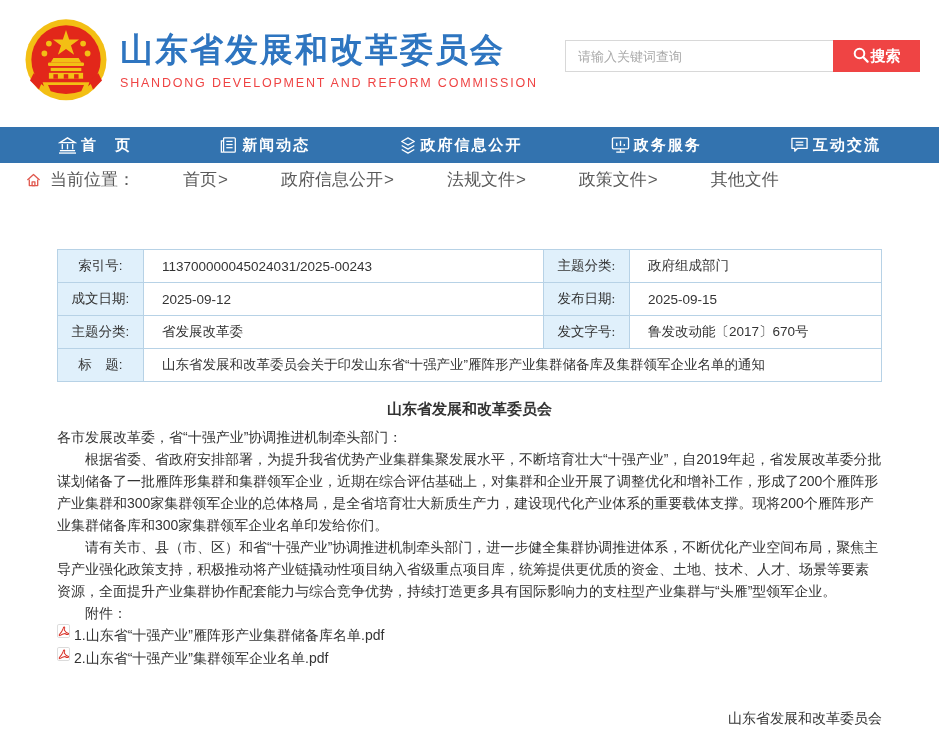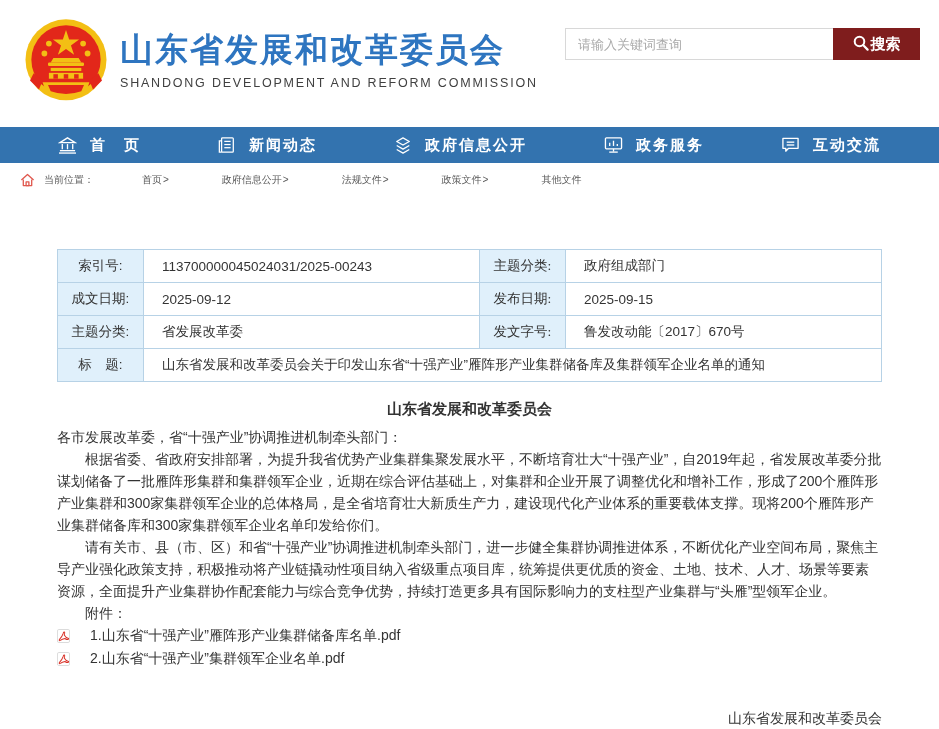--- a/index.html
+++ b/index.html
@@ -7,59 +7,59 @@
   body {
     width: 939px; min-height: 729px; margin: 0 auto;
     font-family: "Liberation Sans", "DejaVu Sans", sans-serif;
     color: #333; position: relative; overflow-x: hidden;
   }
   
   .header { height: 127px; position: relative; background:#fff; }
   .logo { position:absolute; left:21px; top:16px; width:90px; height:93px; }
   .title-block { position:absolute; left:120px; top:31px; }
   .site-title { font-size:33px; font-weight:bold; color:#2e75c0; letter-spacing:2px; line-height:1.15; }
-  .site-subtitle { font-size:12.5px; color:#404040; letter-spacing:1.8px; margin-top:7px; font-weight:500; }
-  .search-box { position:absolute; right:19px; top:28px; display:flex;border-radius:6px; }
+  .site-subtitle { font-size:12.5px; color:#ef4444; letter-spacing:1.8px; margin-top:7px; font-weight:500; }
+  .search-box { position:absolute; right:19px; top:40px; display:flex;border-radius:6px; }
   .search-input {
     width:268px; height:32px; border:1px solid #d8d8d8; border-right:none;
     padding:0 12px; font-size:13px; color:#333; outline:none;
     font-family:inherit;
   }
   .search-input::placeholder { color:#aaa; }
   .search-btn {
-    width:87px; height:32px; background:#7f1d1d; border:none; color:#fff;
+    width:87px; height:32px; background:#ef4444; border:none; color:#fff;
     font-size:15px; font-weight:bold; display:flex; align-items:center;
     justify-content:center; gap:2px; cursor:pointer; font-family:inherit;
   }
   
   .nav { height:36px; background:#3373af; display:flex; align-items:center; }
   .nav-list { list-style:none; display:flex; width:100%; padding:0 58px; justify-content:space-between; }
-  .nav-item { display:flex; align-items:center; gap:13px; color:#fff; font-size:15px; font-weight:bold; letter-spacing:2px; cursor:pointer; }
+  .nav-item { display:flex; align-items:center; gap:4px; color:#fff; font-size:15px; font-weight:bold; letter-spacing:2px; cursor:pointer; }
   .nav-item svg { display:block; }
   
-  .breadcrumb { height:33px; display:flex; align-items:center; padding-left:20px; font-size:10px; color:#5a5a5a; }
+  .breadcrumb { height:33px; display:flex; align-items:center; padding-left:26px; font-size:17px; color:#5a5a5a; }
   .breadcrumb .crumb { cursor:pointer;margin-left:48px; }
   .breadcrumb .sep { margin:0 5px 0 1px; }
   .home-icon { margin-right:9px; display:flex; }
   
   .content { padding:0 57px; }
   .meta-table { margin-top:53px; width:100%; border-collapse:collapse; font-size:13.5px; color:#333; }
   .meta-table td { border:1px solid #b7d2e6; height:33px; }
   td.m-label { background:#e0f0fb; text-align:center; color:#333; }
   td.m-label.c1 { width:86px; }
   td.m-label.c3 { width:86px;font-family:Liberation Serif, serif; }
   td.m-value { padding-left:18px; }
-  td.m-value.c2 { width:336px; }
+  td.m-value.c2 { width:400px; }
   
   .article { margin-top:17px; font-size:14px; line-height:22px; color:#333; }
   .art-title { text-align:center; font-weight:bold; font-size:15px; line-height:20px; }
   .salutation { margin-top:7px; }
   .para { text-indent:2em; }
   .attach-label { text-indent:2em; }
-  .attachment { display:flex; align-items:center; gap:20px; line-height:23px; cursor:pointer; }
+  .attachment { display:flex; gap:4px; line-height:23px; cursor:pointer; }
   .pdf-icon { flex:0 0 auto; display:flex; }
   
   .signature { margin-top:36px; text-align:right; font-size:14px; line-height:24px; padding-bottom:14px; }
 </style>
 </head>
 <body>
 
 <div class="header">
   <div class="logo">
     <svg viewBox="0 0 100 100" width="90" height="93">

